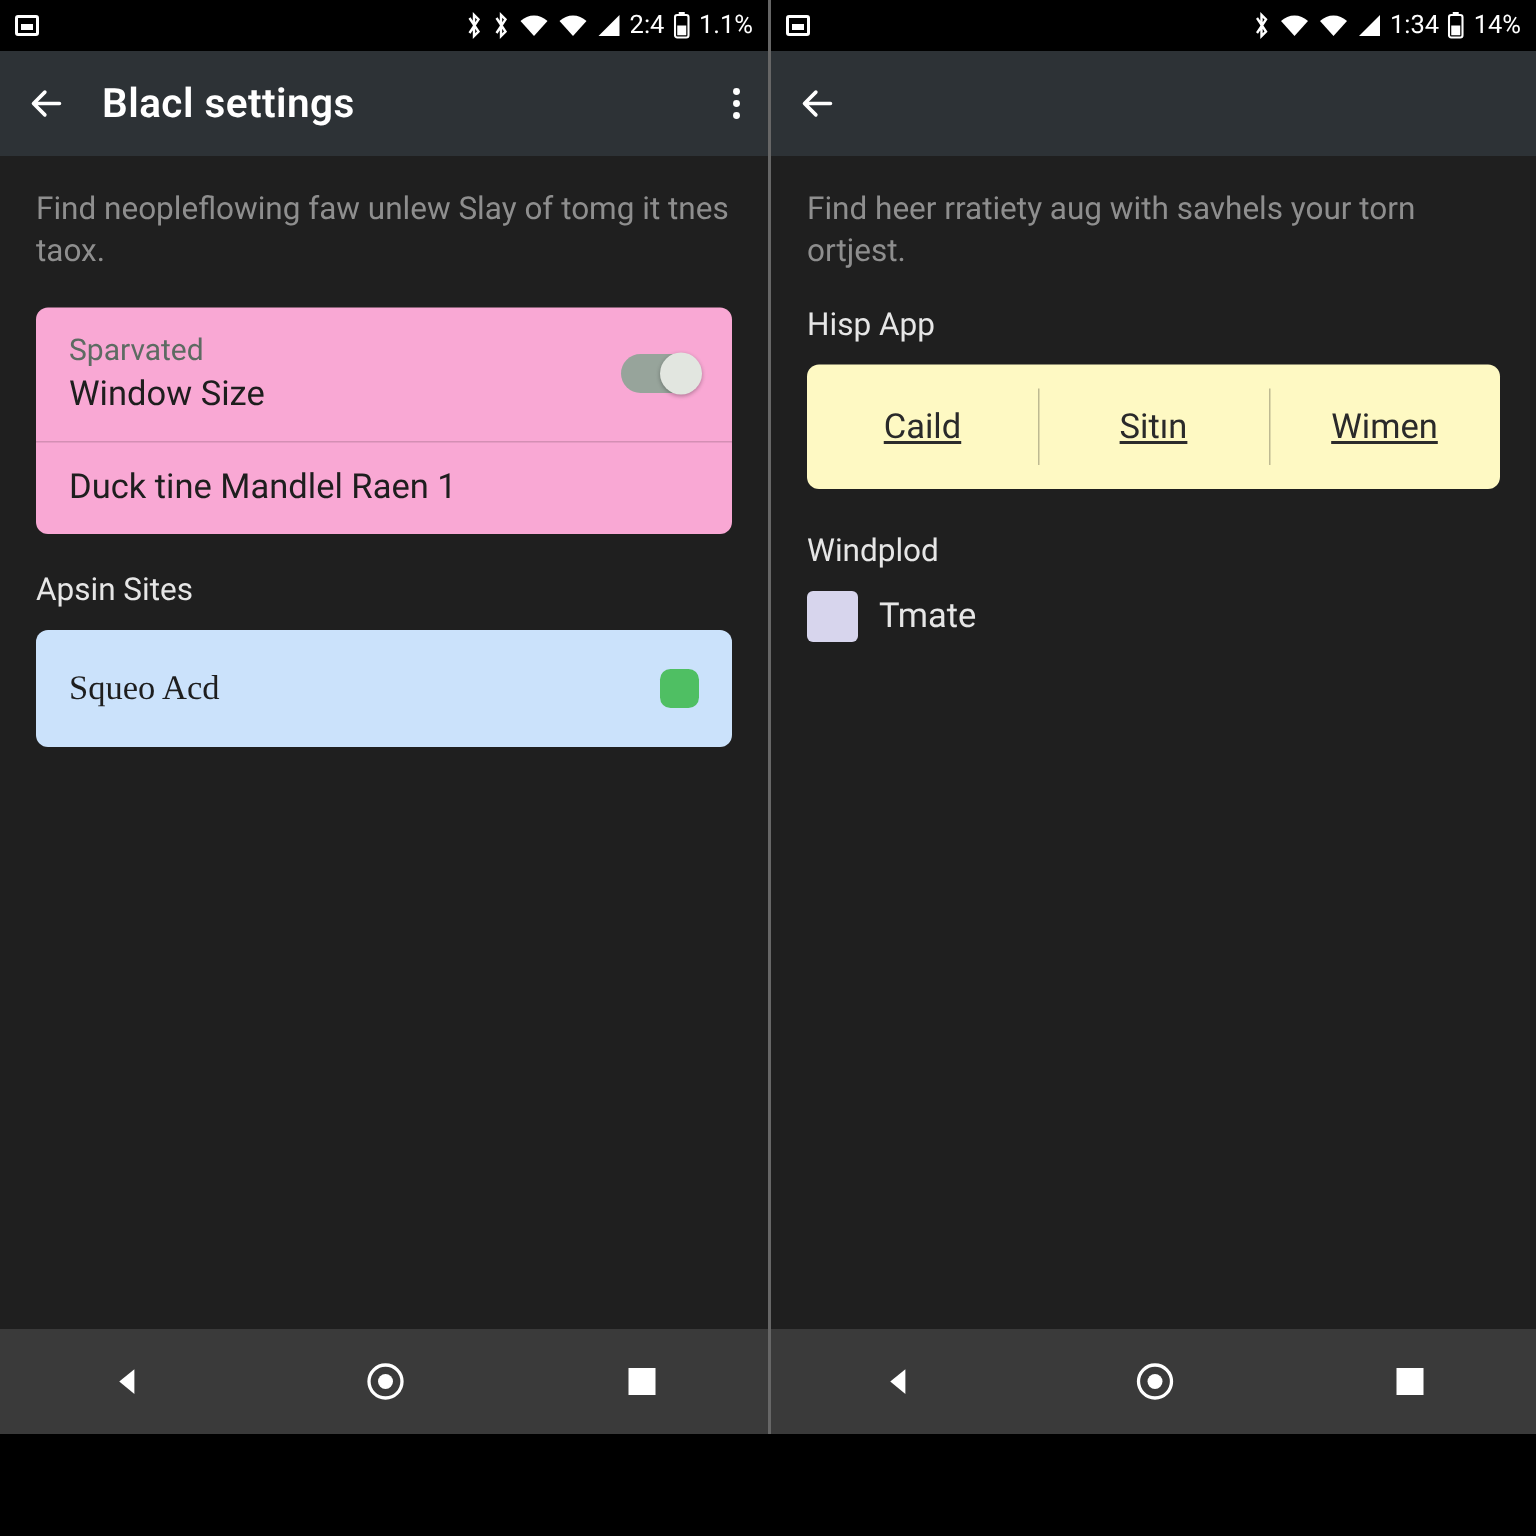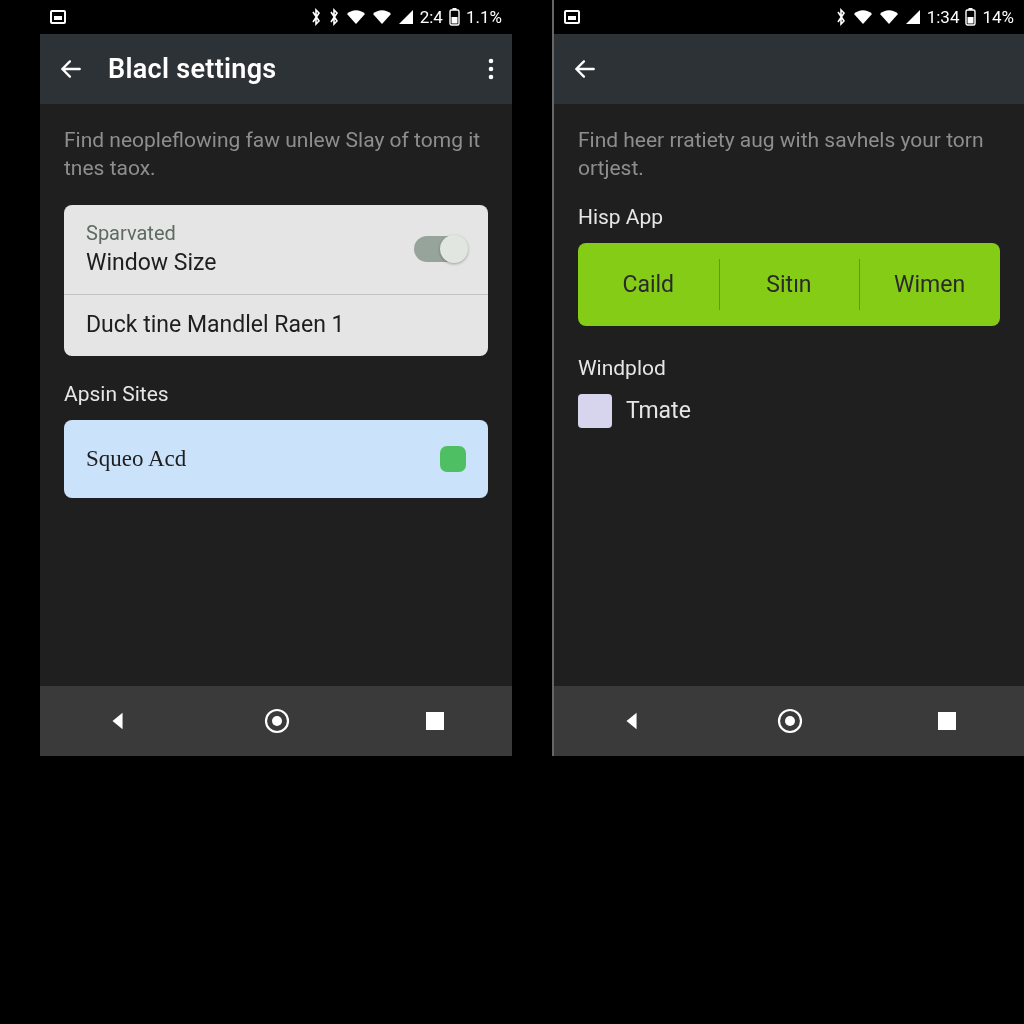--- a/index.html
+++ b/index.html
@@ -6,26 +6,25 @@
   body {
     width: 1024px;
     height: 1024px;
     background: #000;
     font-family: Roboto, "Helvetica Neue", Arial, sans-serif;
     display: flex;
     overflow: hidden;
   }
   .phone {
     width: 512px;
-    height: 756px;
+    height: 956px;
     background: #1f1f1f;
     display: flex;
     flex-direction: column;
     position: relative;
-    margin-left: 40px;
   }
   .phone + .phone { border-left: 2px solid #666; }
 
   
   .statusbar {
     height: 34px;
     background: #000;
     color: #fff;
     display: flex;
     align-items: center;
@@ -77,23 +76,23 @@
     font-size: 21px;
     color: #e6e6e6;
     margin-bottom: 14px;
   }
 
   .card {
     border-radius: 8px;
     overflow: hidden;
     margin-bottom: 26px;
   }
-  .card-green { background: #e5e5e5; color:#2c2c2c; }
+  .card-green { background: #f9a8d4; color:#2c2c2c; }
   .card-blue  { background: #cbe2fb; color:#2c2c2c;font-family:Liberation Serif, serif; }
-  .card-lav   { background: #84cc16; color:#2c2c2c; }
+  .card-lav   { background: #fef9c3; color:#2c2c2c;text-decoration:underline; }
 
   .row {
     padding: 16px 22px 18px 22px;
     position: relative;
   }
   .row + .row { border-top: 1px solid rgba(0,0,0,.15); }
   .row .sub { color:#5d6b62; font-size: 20px; margin-bottom: 4px; }
   .row .main { color:#1e1e1e; font-size: 23px; }
   .row .toggle {
     position: absolute; right: 22px; top: 50%; transform: translateY(-50%);

